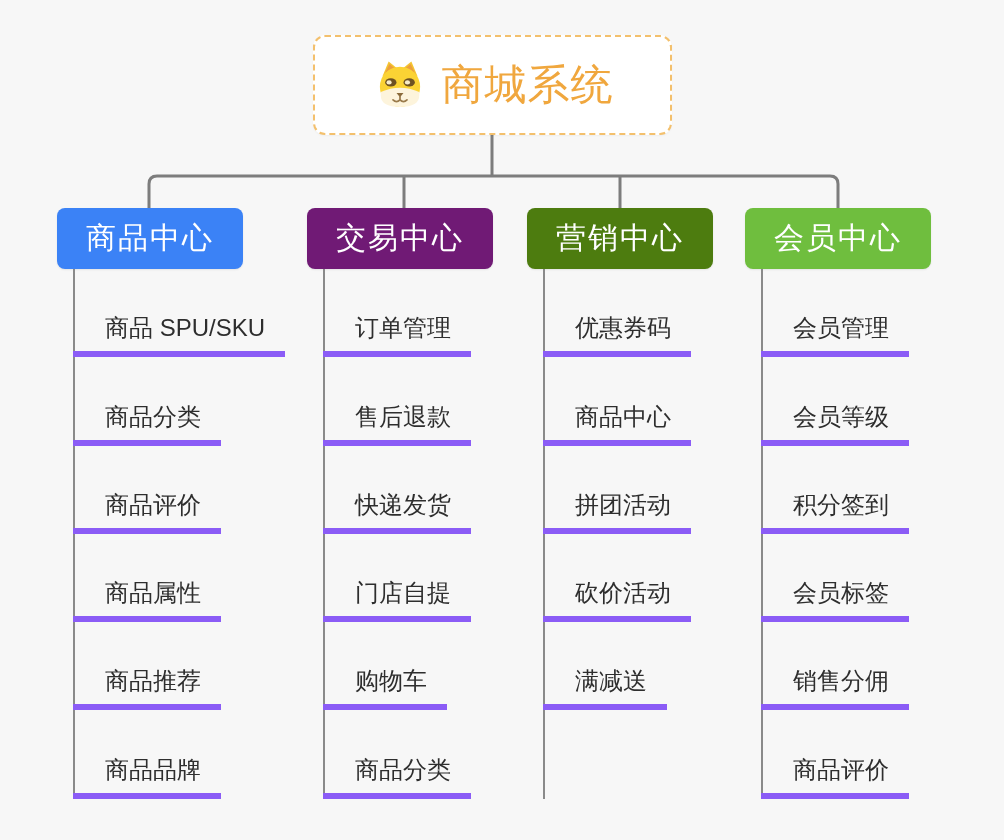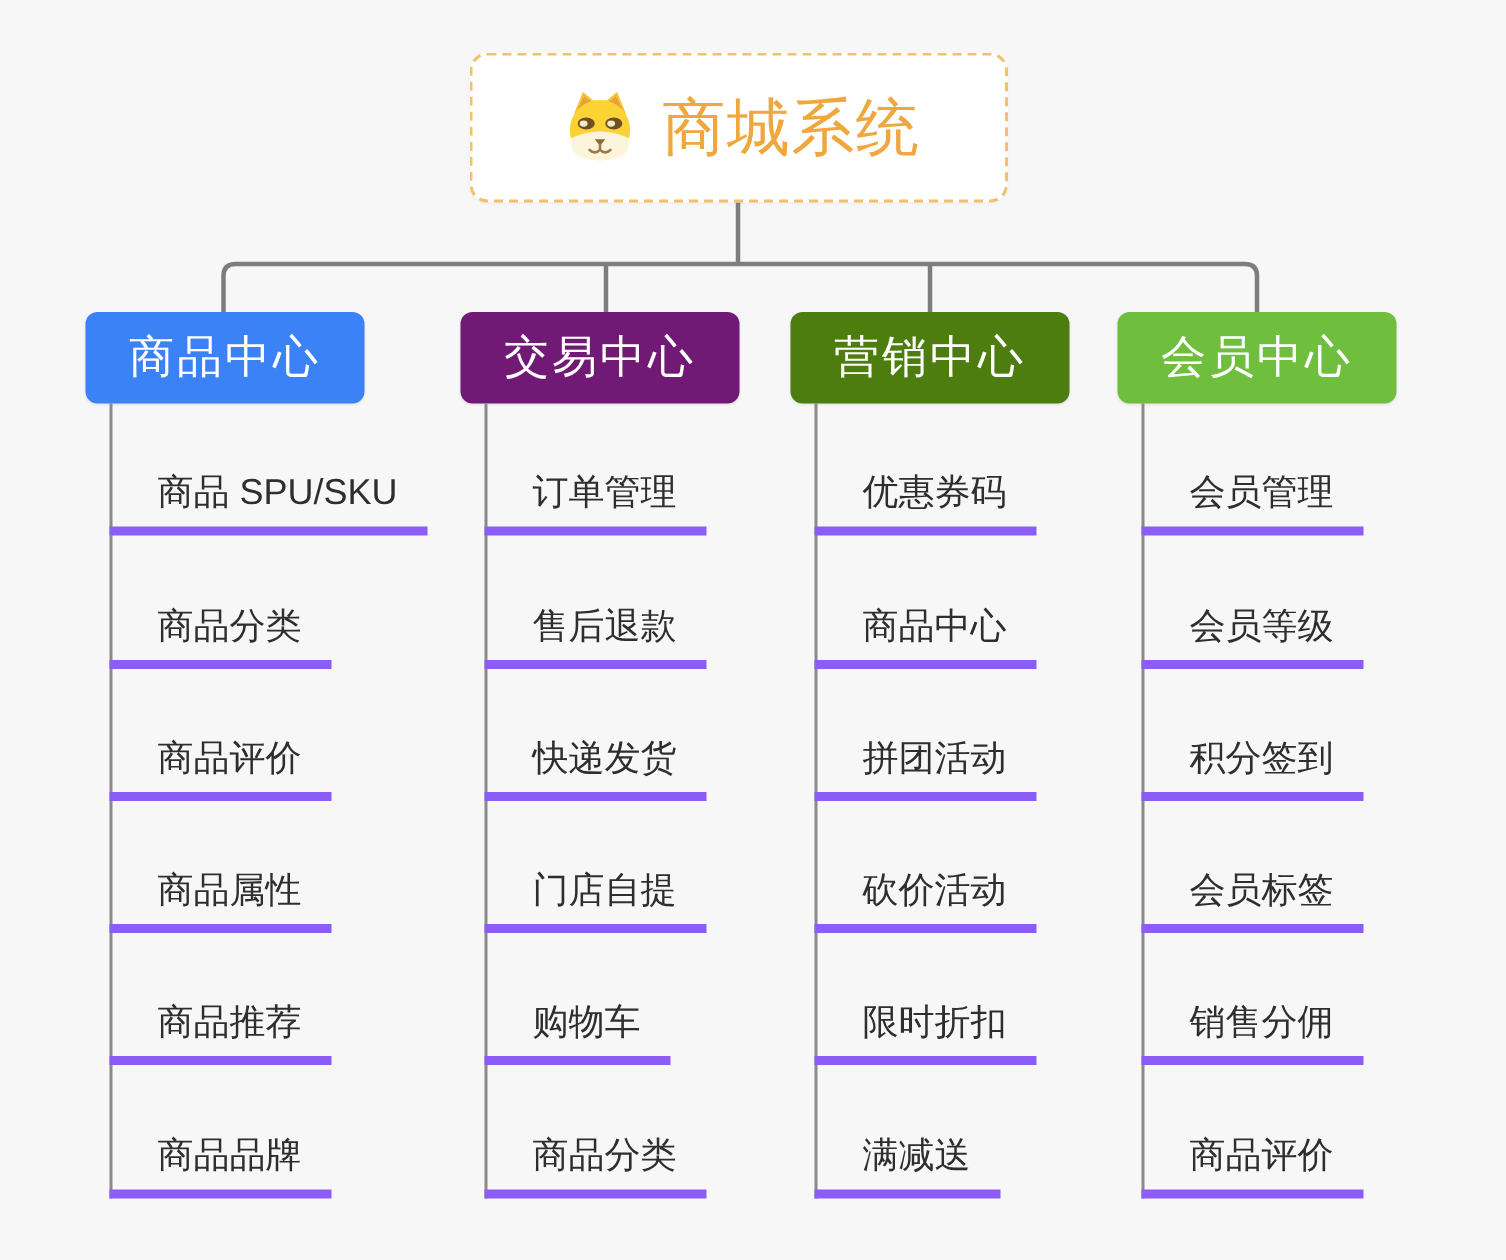--- a/index.html
+++ b/index.html
@@ -139,23 +139,20 @@
       <div class="row">
           <span class="child-label">商品中心</span>
         </div>
       <div class="row">
           <span class="child-label">拼团活动</span>
         </div>
       <div class="row">
           <span class="child-label">砍价活动</span>
         </div>
       <div class="row">
-          <span class="child-label">限时折扣</span>
-        </div>
-      <div class="row">
           <span class="child-label">满减送</span>
         </div>
     </div>
   </div>
 
   <div class="col c3 node">
     <div class="branch-header" style="background-color: rgb(111, 190, 62);">会员中心</div>
     <div class="trunk"></div>
     <div class="items">
       <div class="row">

